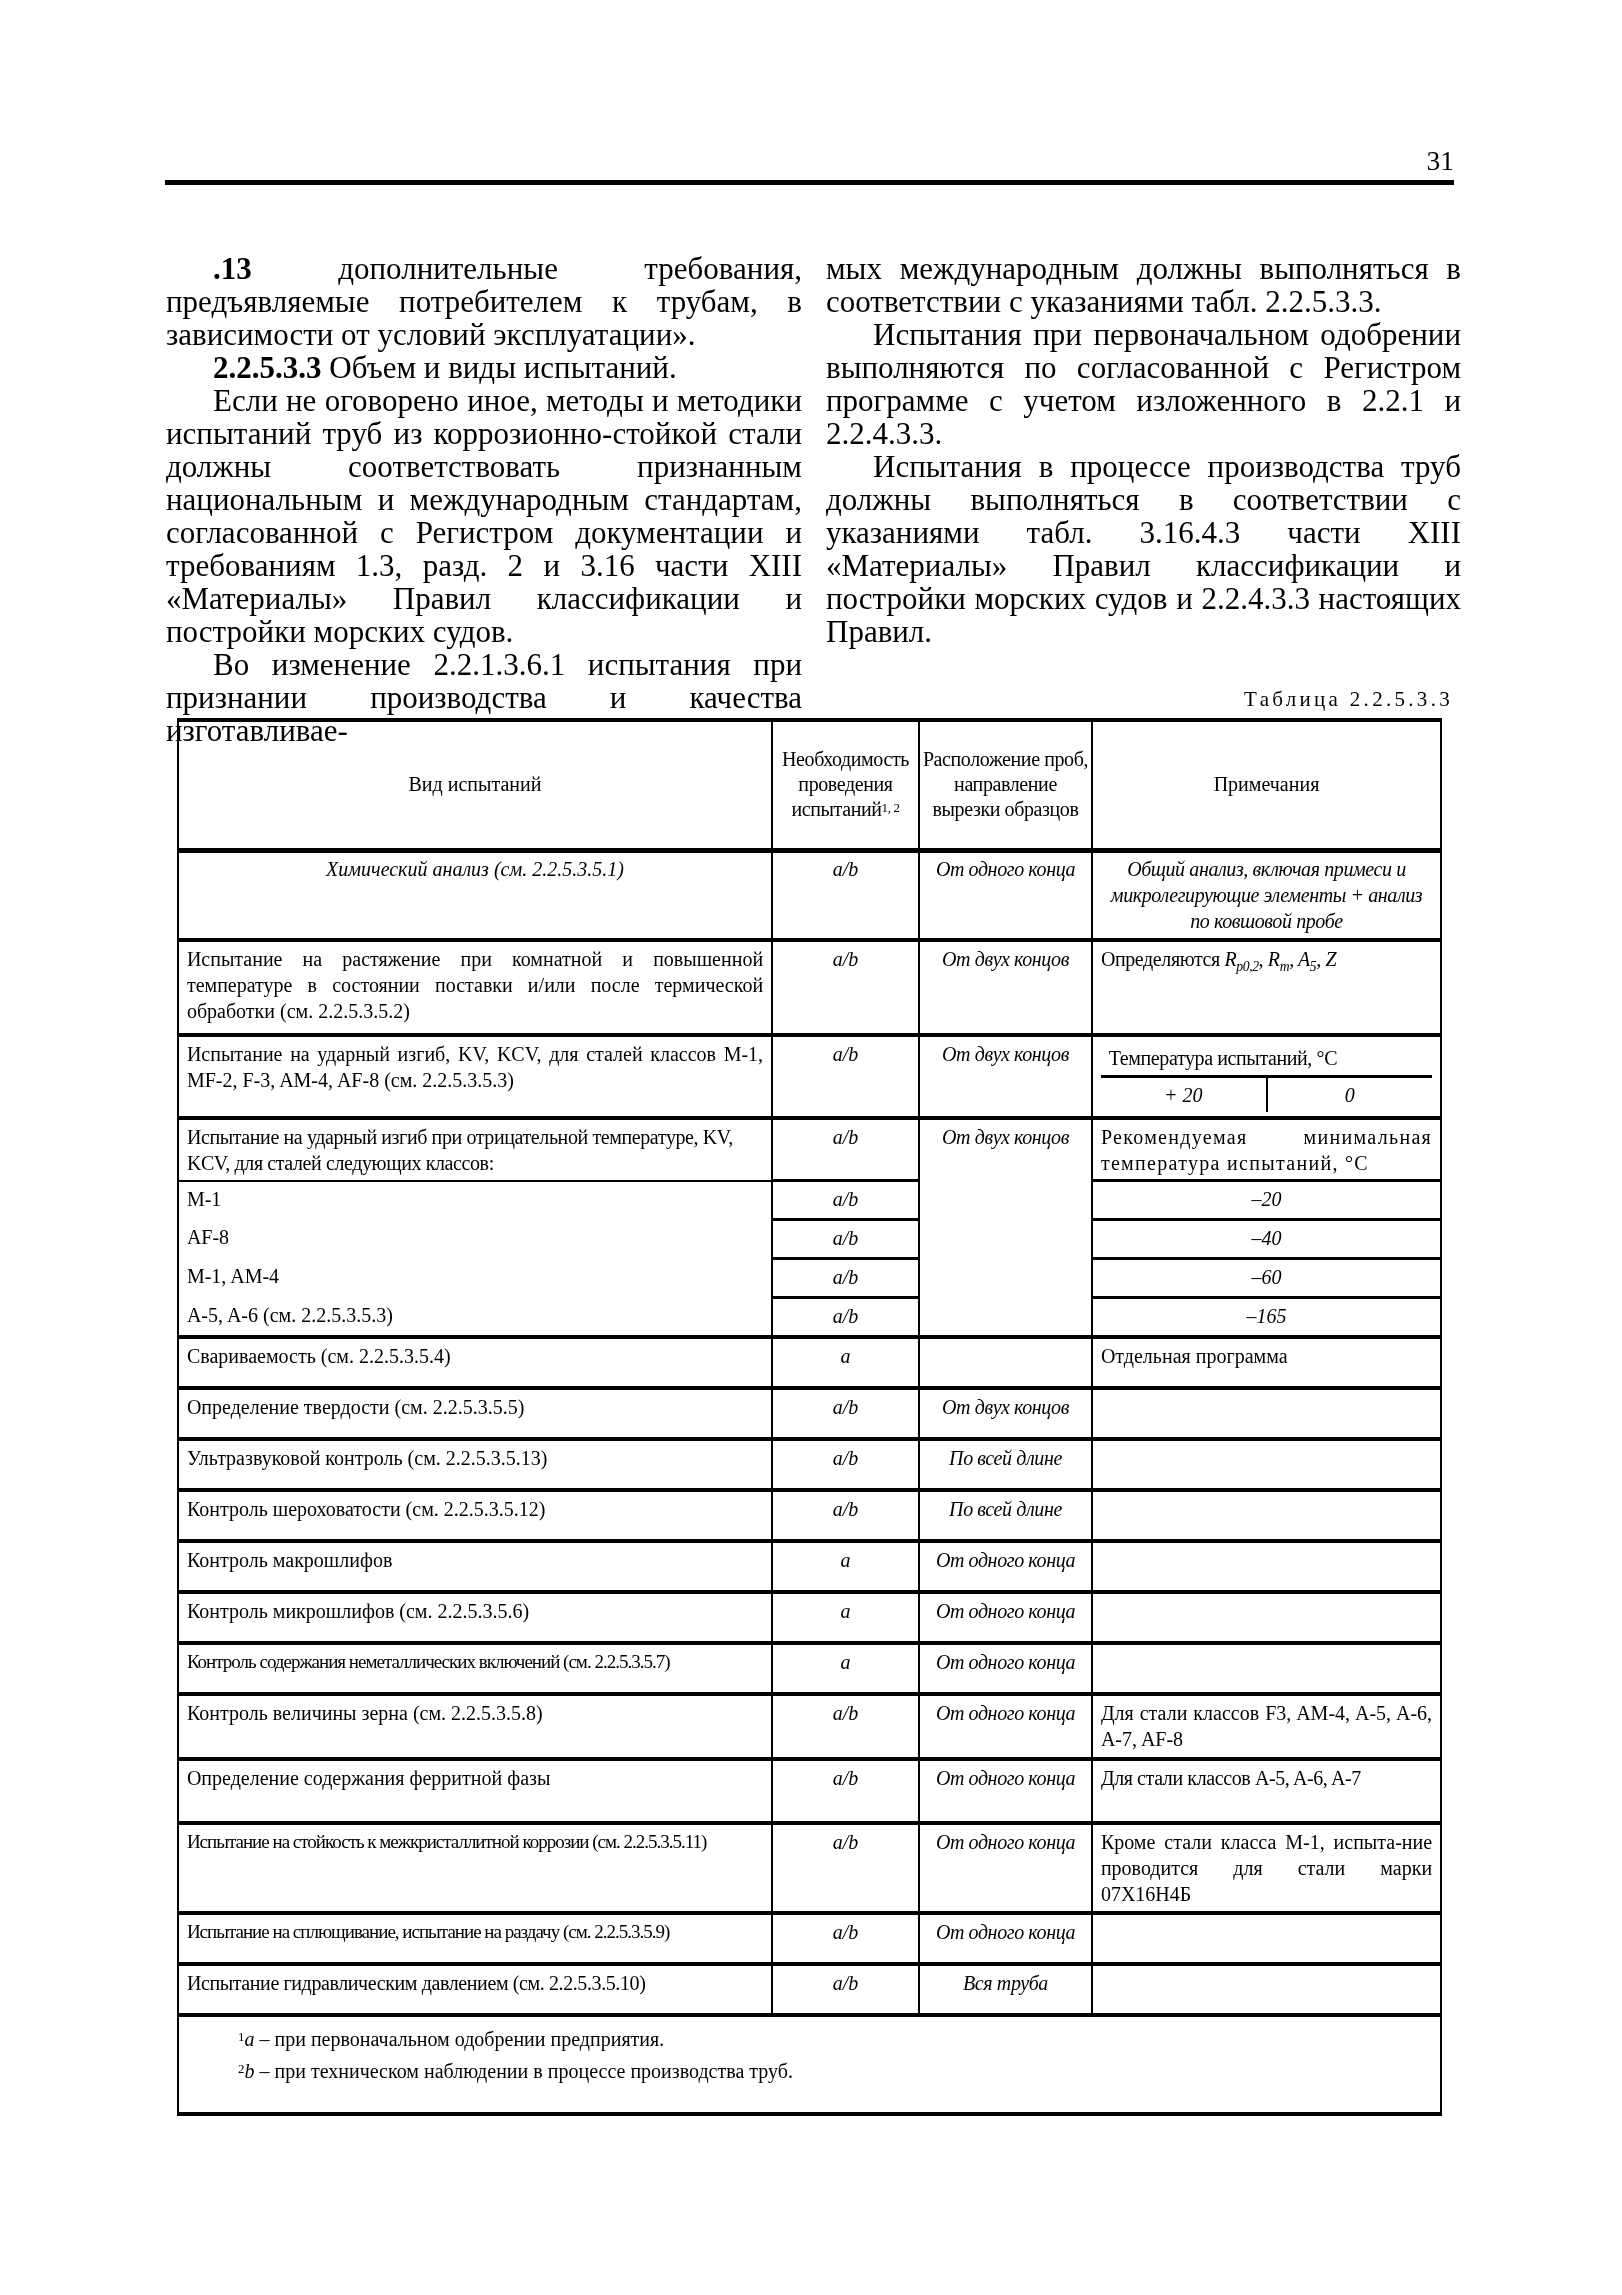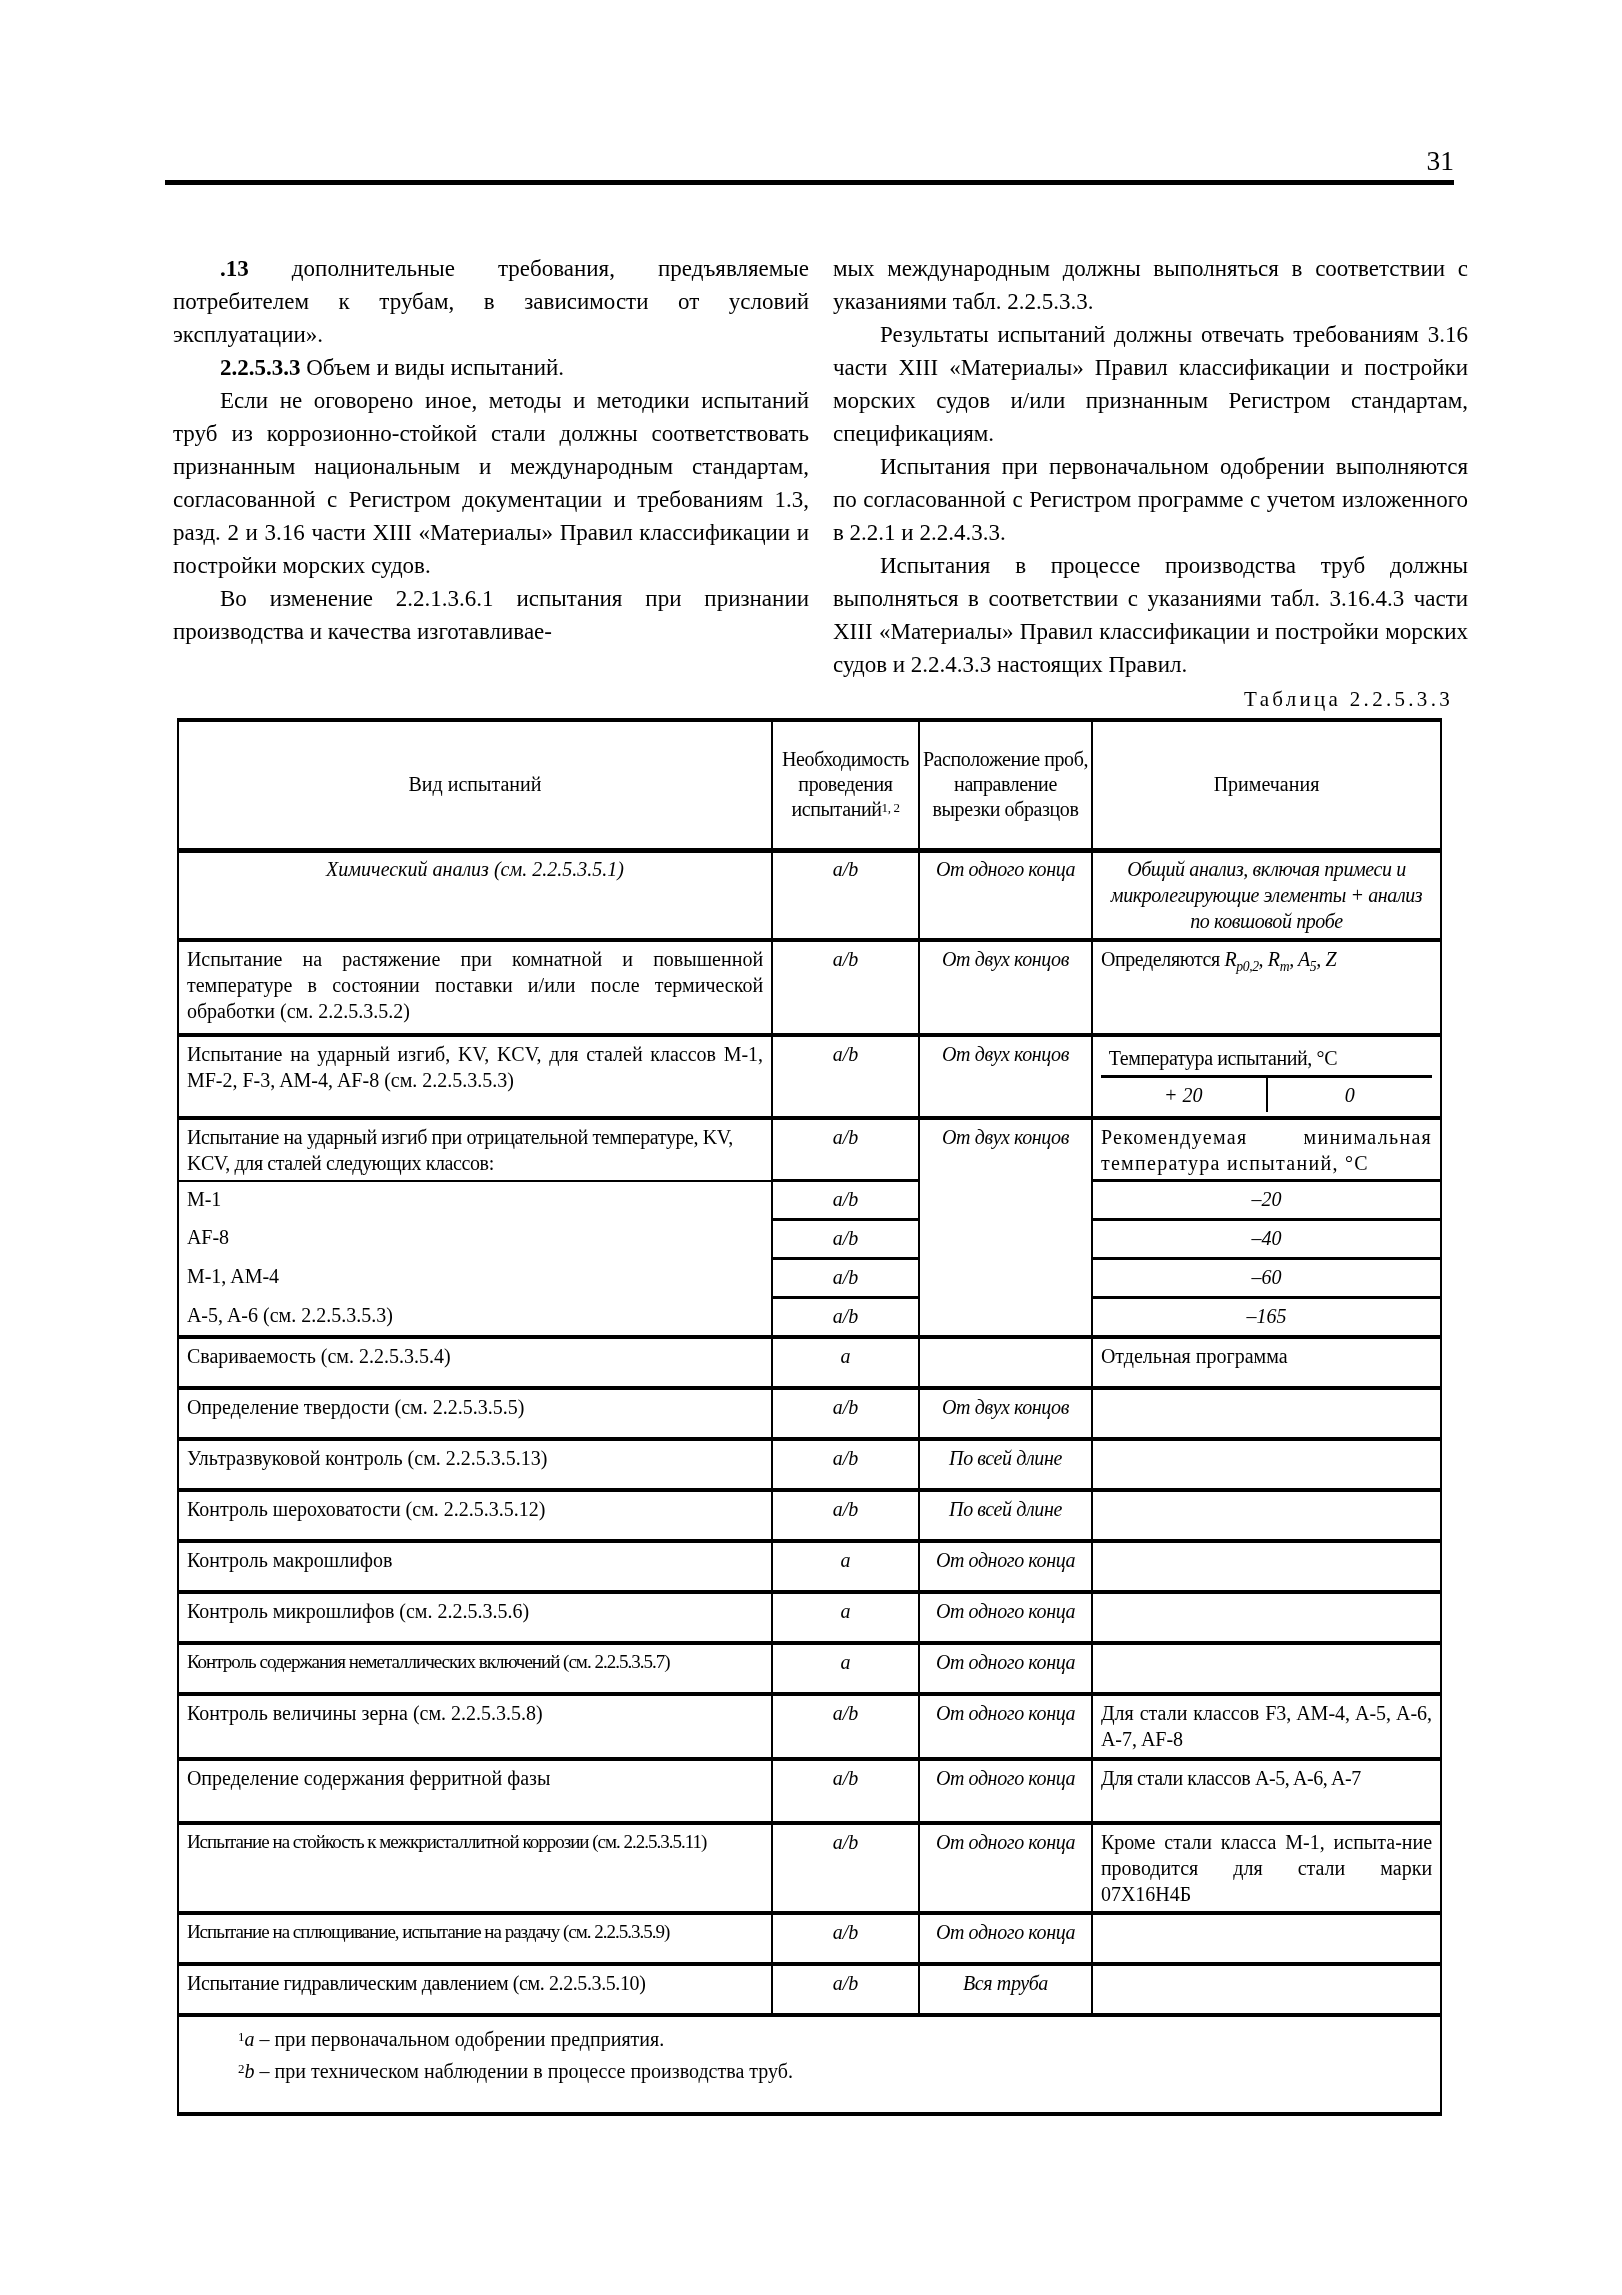--- a/index.html
+++ b/index.html
@@ -14,21 +14,21 @@
   }
   .running-head .title {
     position: absolute; left: 0; bottom: 2.6px;
     font-style: italic; font-size: 27.5px; letter-spacing: -0.3px;
   }
   .running-head .pageno {
     position: absolute; right: 0; bottom: 2.6px; font-size: 27.5px;
   }
   .col {
     position: absolute; top: 252px; width: 636px;
-    font-size: 23px; line-height: 33px; text-align: justify; margin-left: 7px;
+    font-size: 31px; line-height: 33px; text-align: justify;
   }
   .col.left { left: 166px; }
   .col.right { left: 826px; width: 635px; }
   .col p { margin: 0; text-indent: 47px; }
   .col p.noindent { text-indent: 0; }
   .col b { font-weight: bold; }
   .table-caption {
     position: absolute; top: 687px; right: 170px;
     font-size: 21px; letter-spacing: 3.3px;
   }
@@ -67,21 +67,20 @@
 
 <div class="col left">
   <p><b>.13</b><span> дополнительные требования, предъявляемые потребителем к трубам, в зависимости от условий эксплуатации».</span></p>
   <p><b>2.2.5.3.3</b><span> Объем и виды испытаний.</span></p>
   <p>Если не оговорено иное, методы и методики испытаний труб из коррозионно-стойкой стали должны соответствовать признанным национальным и международным стандартам, согласованной с Регистром документации и требованиям 1.3, разд. 2 и 3.16 части XIII «Материалы» Правил классификации и постройки морских судов.</p>
   <p>Во изменение 2.2.1.3.6.1 испытания при признании производства и качества изготавливае-</p>
 </div>
 
 <div class="col right">
   <p class="noindent">мых международным должны выполняться в соответствии с указаниями табл. 2.2.5.3.3.</p>
-  <p>Результаты испытаний должны отвечать требованиям 3.16 части XIII «Материалы» Правил классификации и постройки морских судов и/или признанным Регистром стандартам, спецификациям.</p>
   <p>Испытания при первоначальном одобрении выполняются по согласованной с Регистром программе с учетом изложенного в 2.2.1 и 2.2.4.3.3.</p>
   <p>Испытания в процессе производства труб должны выполняться в соответствии с указаниями табл. 3.16.4.3 части XIII «Материалы» Правил классификации и постройки морских судов и 2.2.4.3.3 настоящих Правил.</p>
 </div>
 
 <div class="table-caption">Таблица 2.2.5.3.3</div>
 
 <table class="spec">
   <colgroup>
     <col style="width:594px">
       <col style="width:147px">

